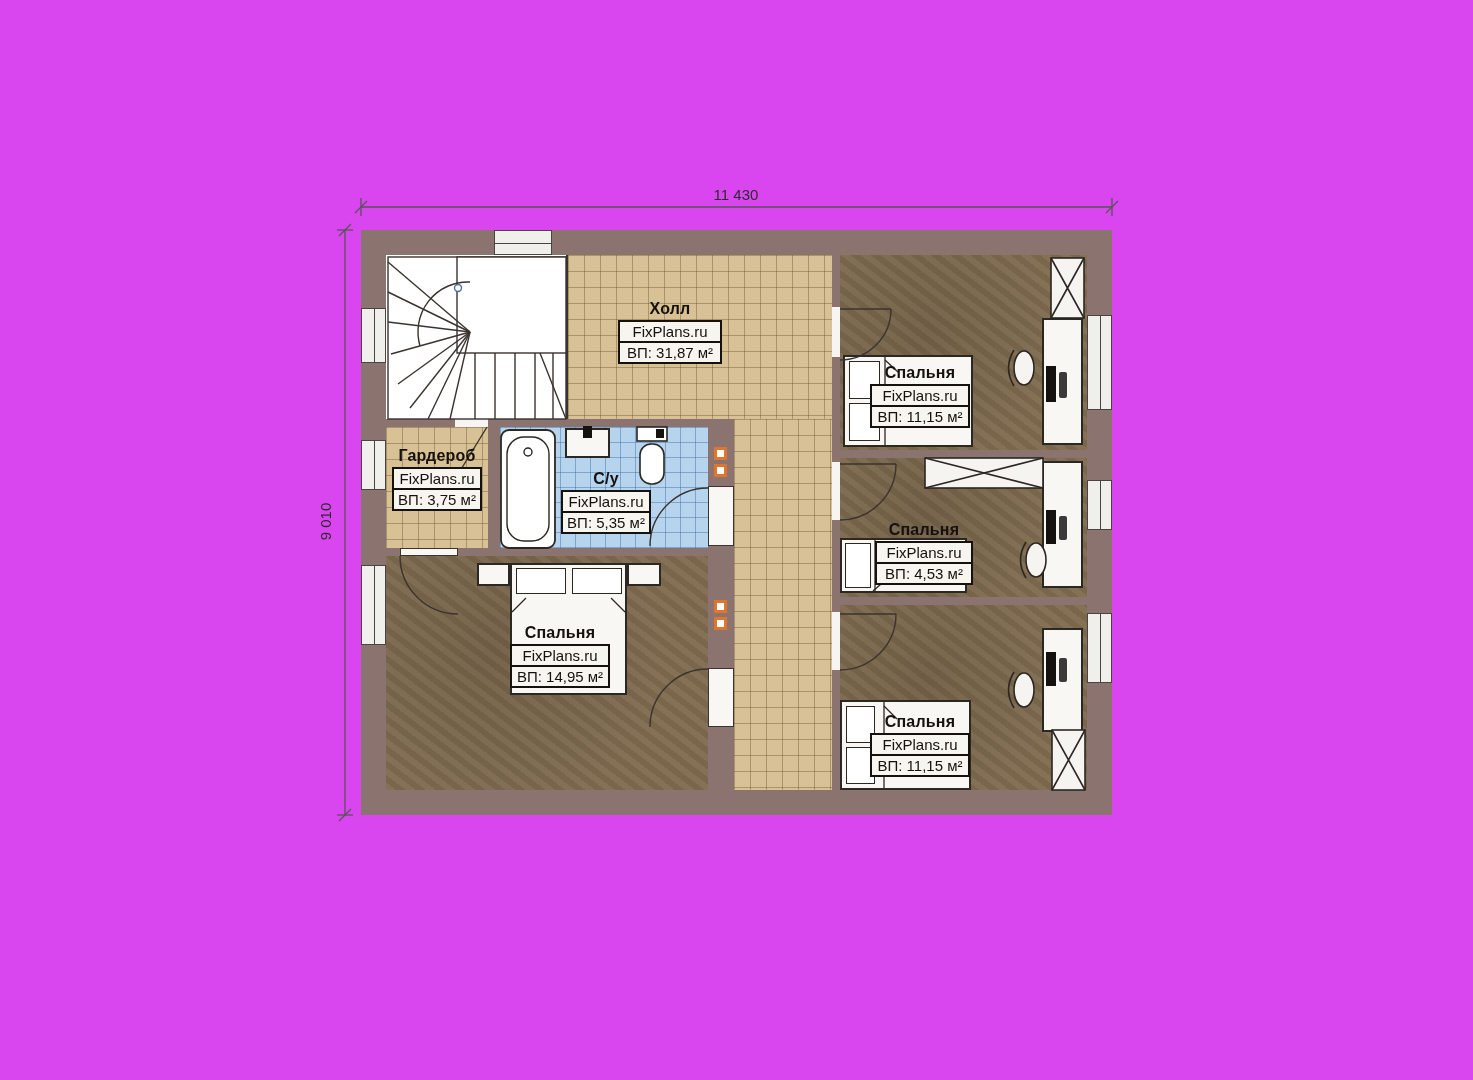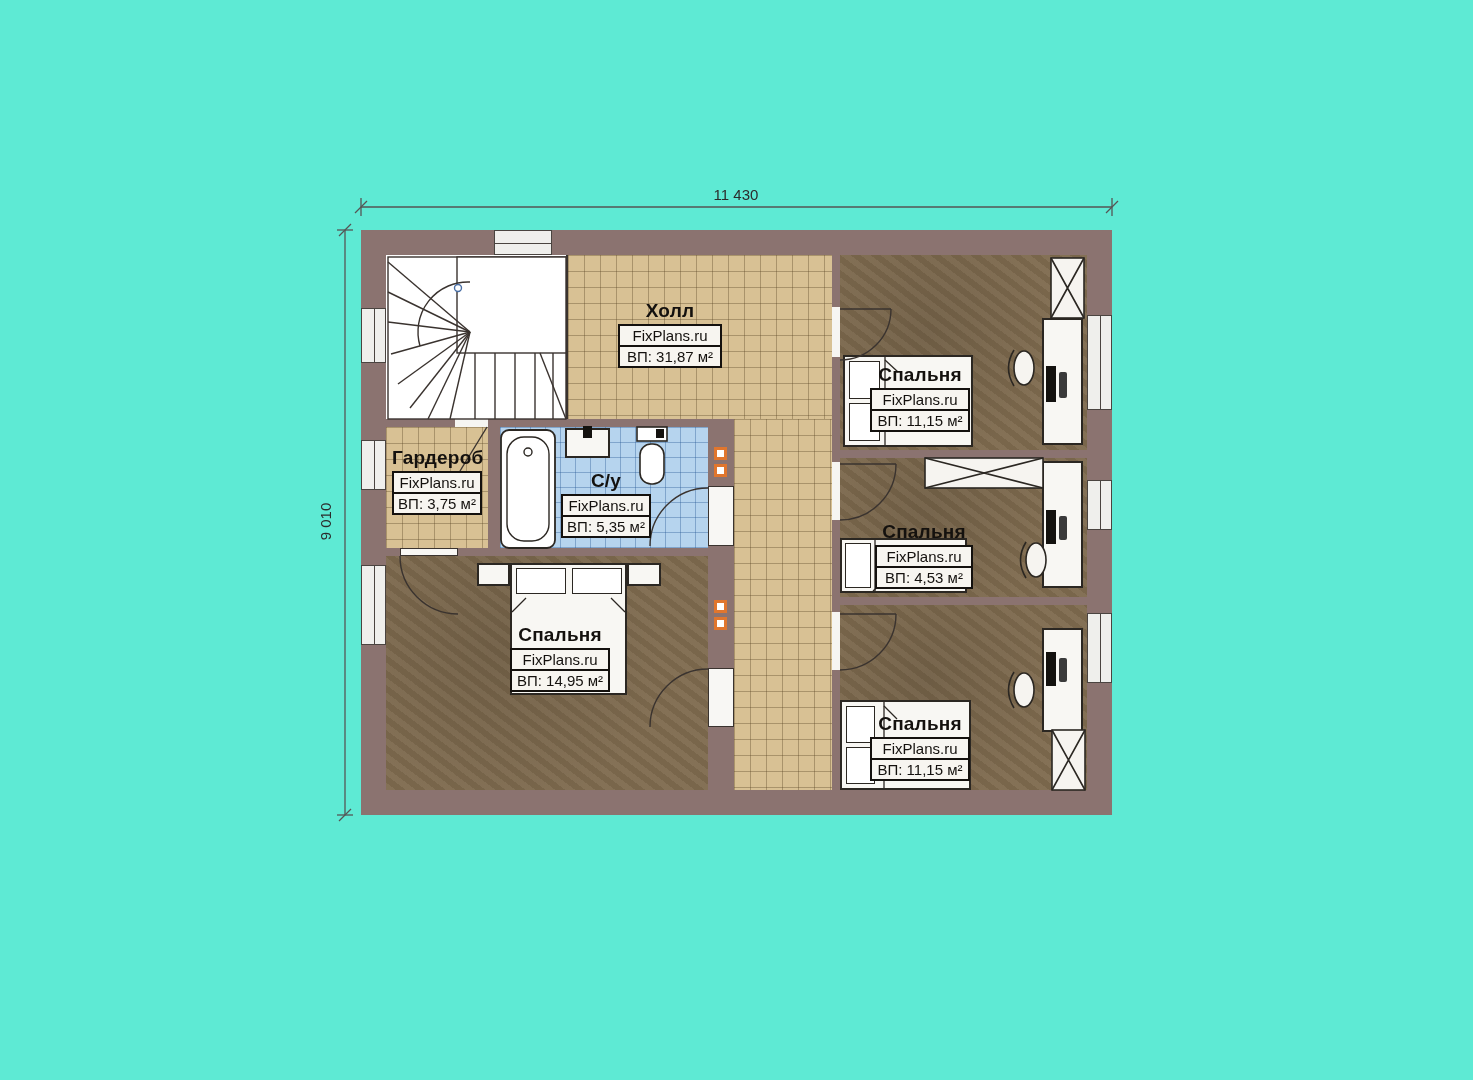--- a/index.html
+++ b/index.html
@@ -1,16 +1,16 @@
 <!DOCTYPE html>
 <html><head>
 <meta charset="utf-8">
 <style>
   html,body{margin:0;padding:0;background:#ffffff;}
-  .canvas{position:relative;width:1473px;height:1080px;background:#5eead4;
+  .canvas{position:relative;width:1473px;height:1080px;background:#d946ef;
           font-family:"Liberation Sans",sans-serif;overflow:hidden;}
   
   .floor{position:absolute;z-index:1;}
   .floor-white{background:#ffffff;}
   .floor-tile{background-color:#d8c194;
     background-image:linear-gradient(rgba(92,72,40,.38) 1px,transparent 1px),
                      linear-gradient(90deg,rgba(92,72,40,.38) 1px,transparent 1px);
     background-size:16px 16px;}
   .floor-bath{background-color:#b6d4ee;
     background-image:linear-gradient(rgba(40,90,150,.38) 1px,transparent 1px),
@@ -35,21 +35,21 @@
   .furn,.pillow{position:absolute;background:#f8f7f3;border:2px solid #2b2722;box-sizing:border-box;z-index:10;}
   .pillow{border-width:1.5px;background:#ffffff;z-index:11;}
   .monitor{position:absolute;background:#14120f;z-index:12;}
   .keyboard{position:absolute;background:#3a3a3a;border-radius:2px;z-index:12;}
   .shaft{position:absolute;width:13px;height:13px;background:#e0762e;z-index:8;}
   .shaft::after{content:"";position:absolute;left:3px;top:3px;right:3px;bottom:3px;background:#fff;}
   
   .overlay{position:absolute;left:0;top:0;z-index:20;pointer-events:none;}
   
   .room-label{position:absolute;z-index:30;text-align:center;color:#14110e;}
-  .room-name{font-weight:bold;font-size:19px;margin-bottom:2px;letter-spacing:.2px;}
+  .room-name{font-weight:bold;font-size:16px;margin-bottom:2px;letter-spacing:.2px;}
   .label-box{background:#f7f5f0;border:2px solid #14110e;}
   .label-box .row{font-size:15px;padding:1px 3px;white-space:nowrap;}
   .label-box .row + .row{border-top:2px solid #14110e;}
   
   .dim-label{position:absolute;font-size:15px;color:#2c2c2c;z-index:30;text-align:center;}
   .dim-label.vertical{transform:rotate(-90deg);transform-origin:center center;}
 </style>
 </head>
 <body>
 

